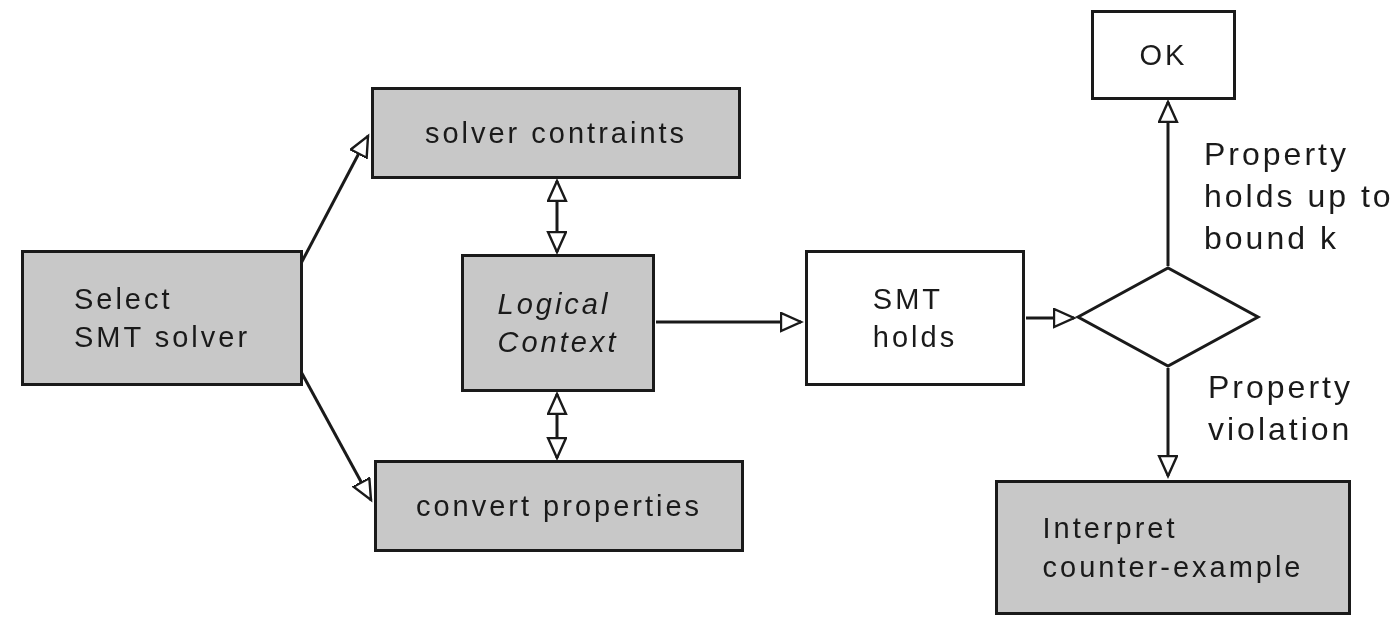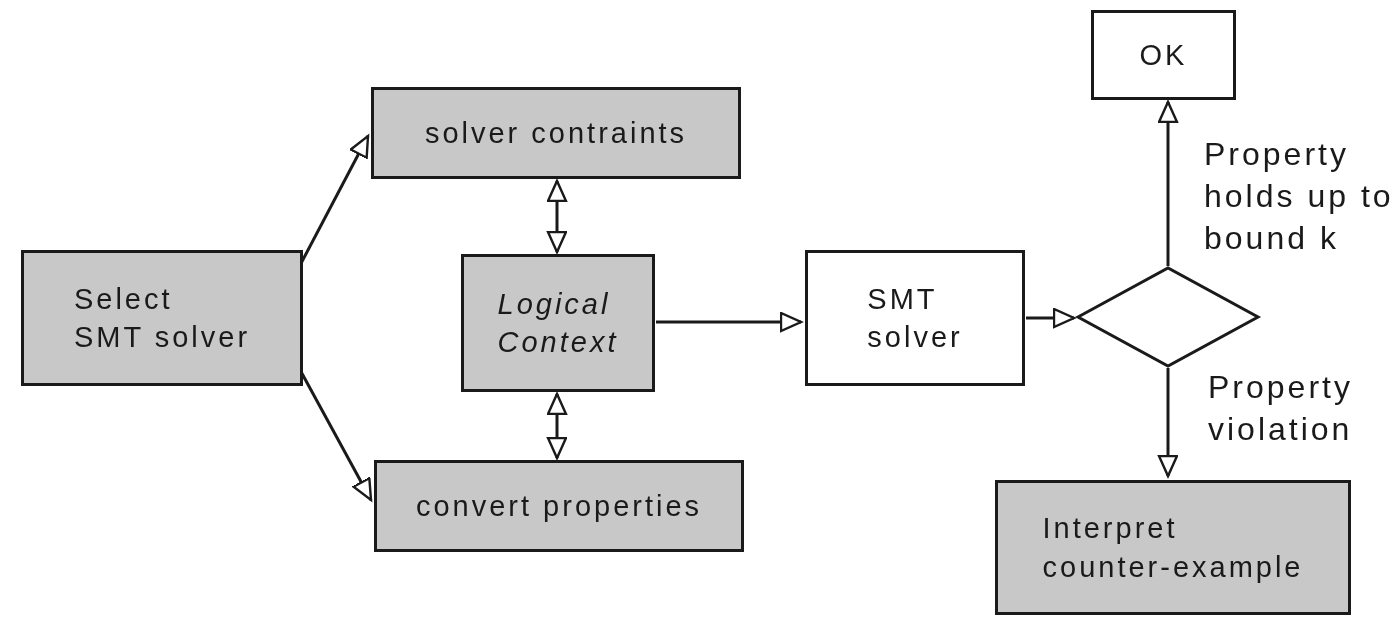--- a/index.html
+++ b/index.html
@@ -114,21 +114,21 @@
     <span>Logical
 Context</span>
   </div>
 
   <div class="node gray cp">
     <span>convert properties</span>
   </div>
 
   <div class="node white smt">
     <span>SMT
-solver</span>
+holds</span>
   </div>
 
   <div class="node white ok">
     <span>OK</span>
   </div>
 
   <div class="node gray interpret">
     <span>Interpret
 counter-example</span>
   </div>

